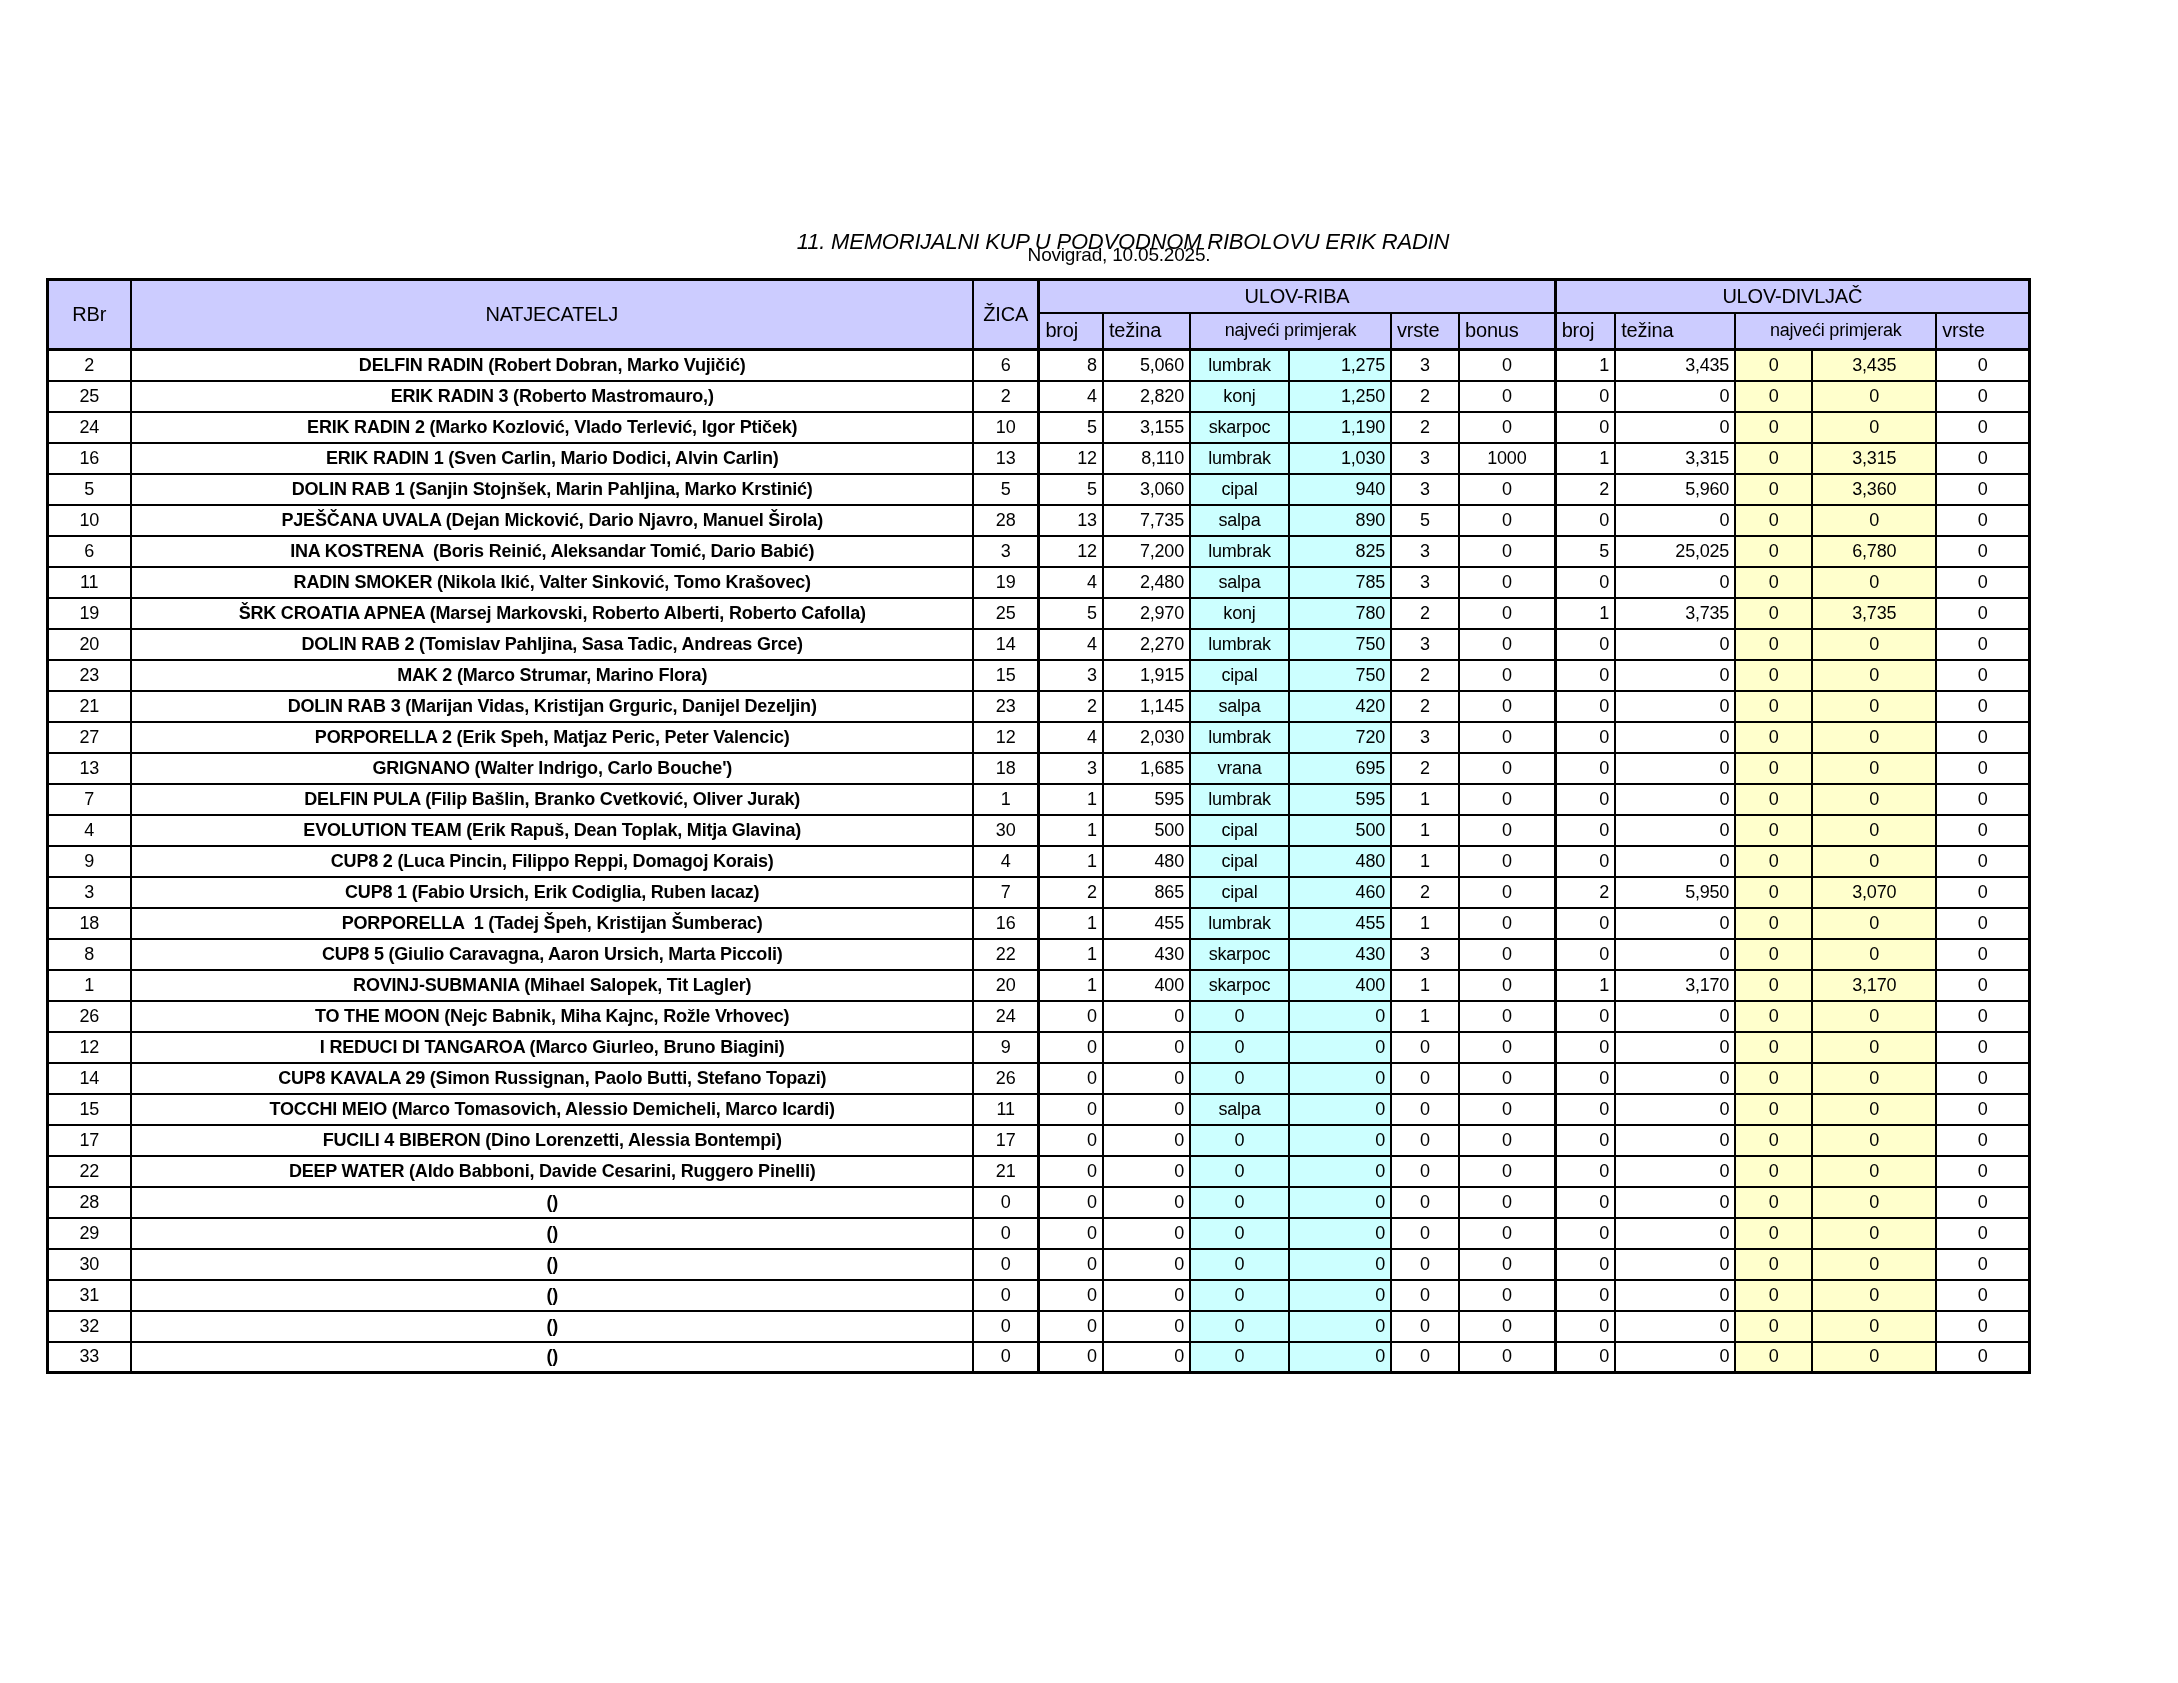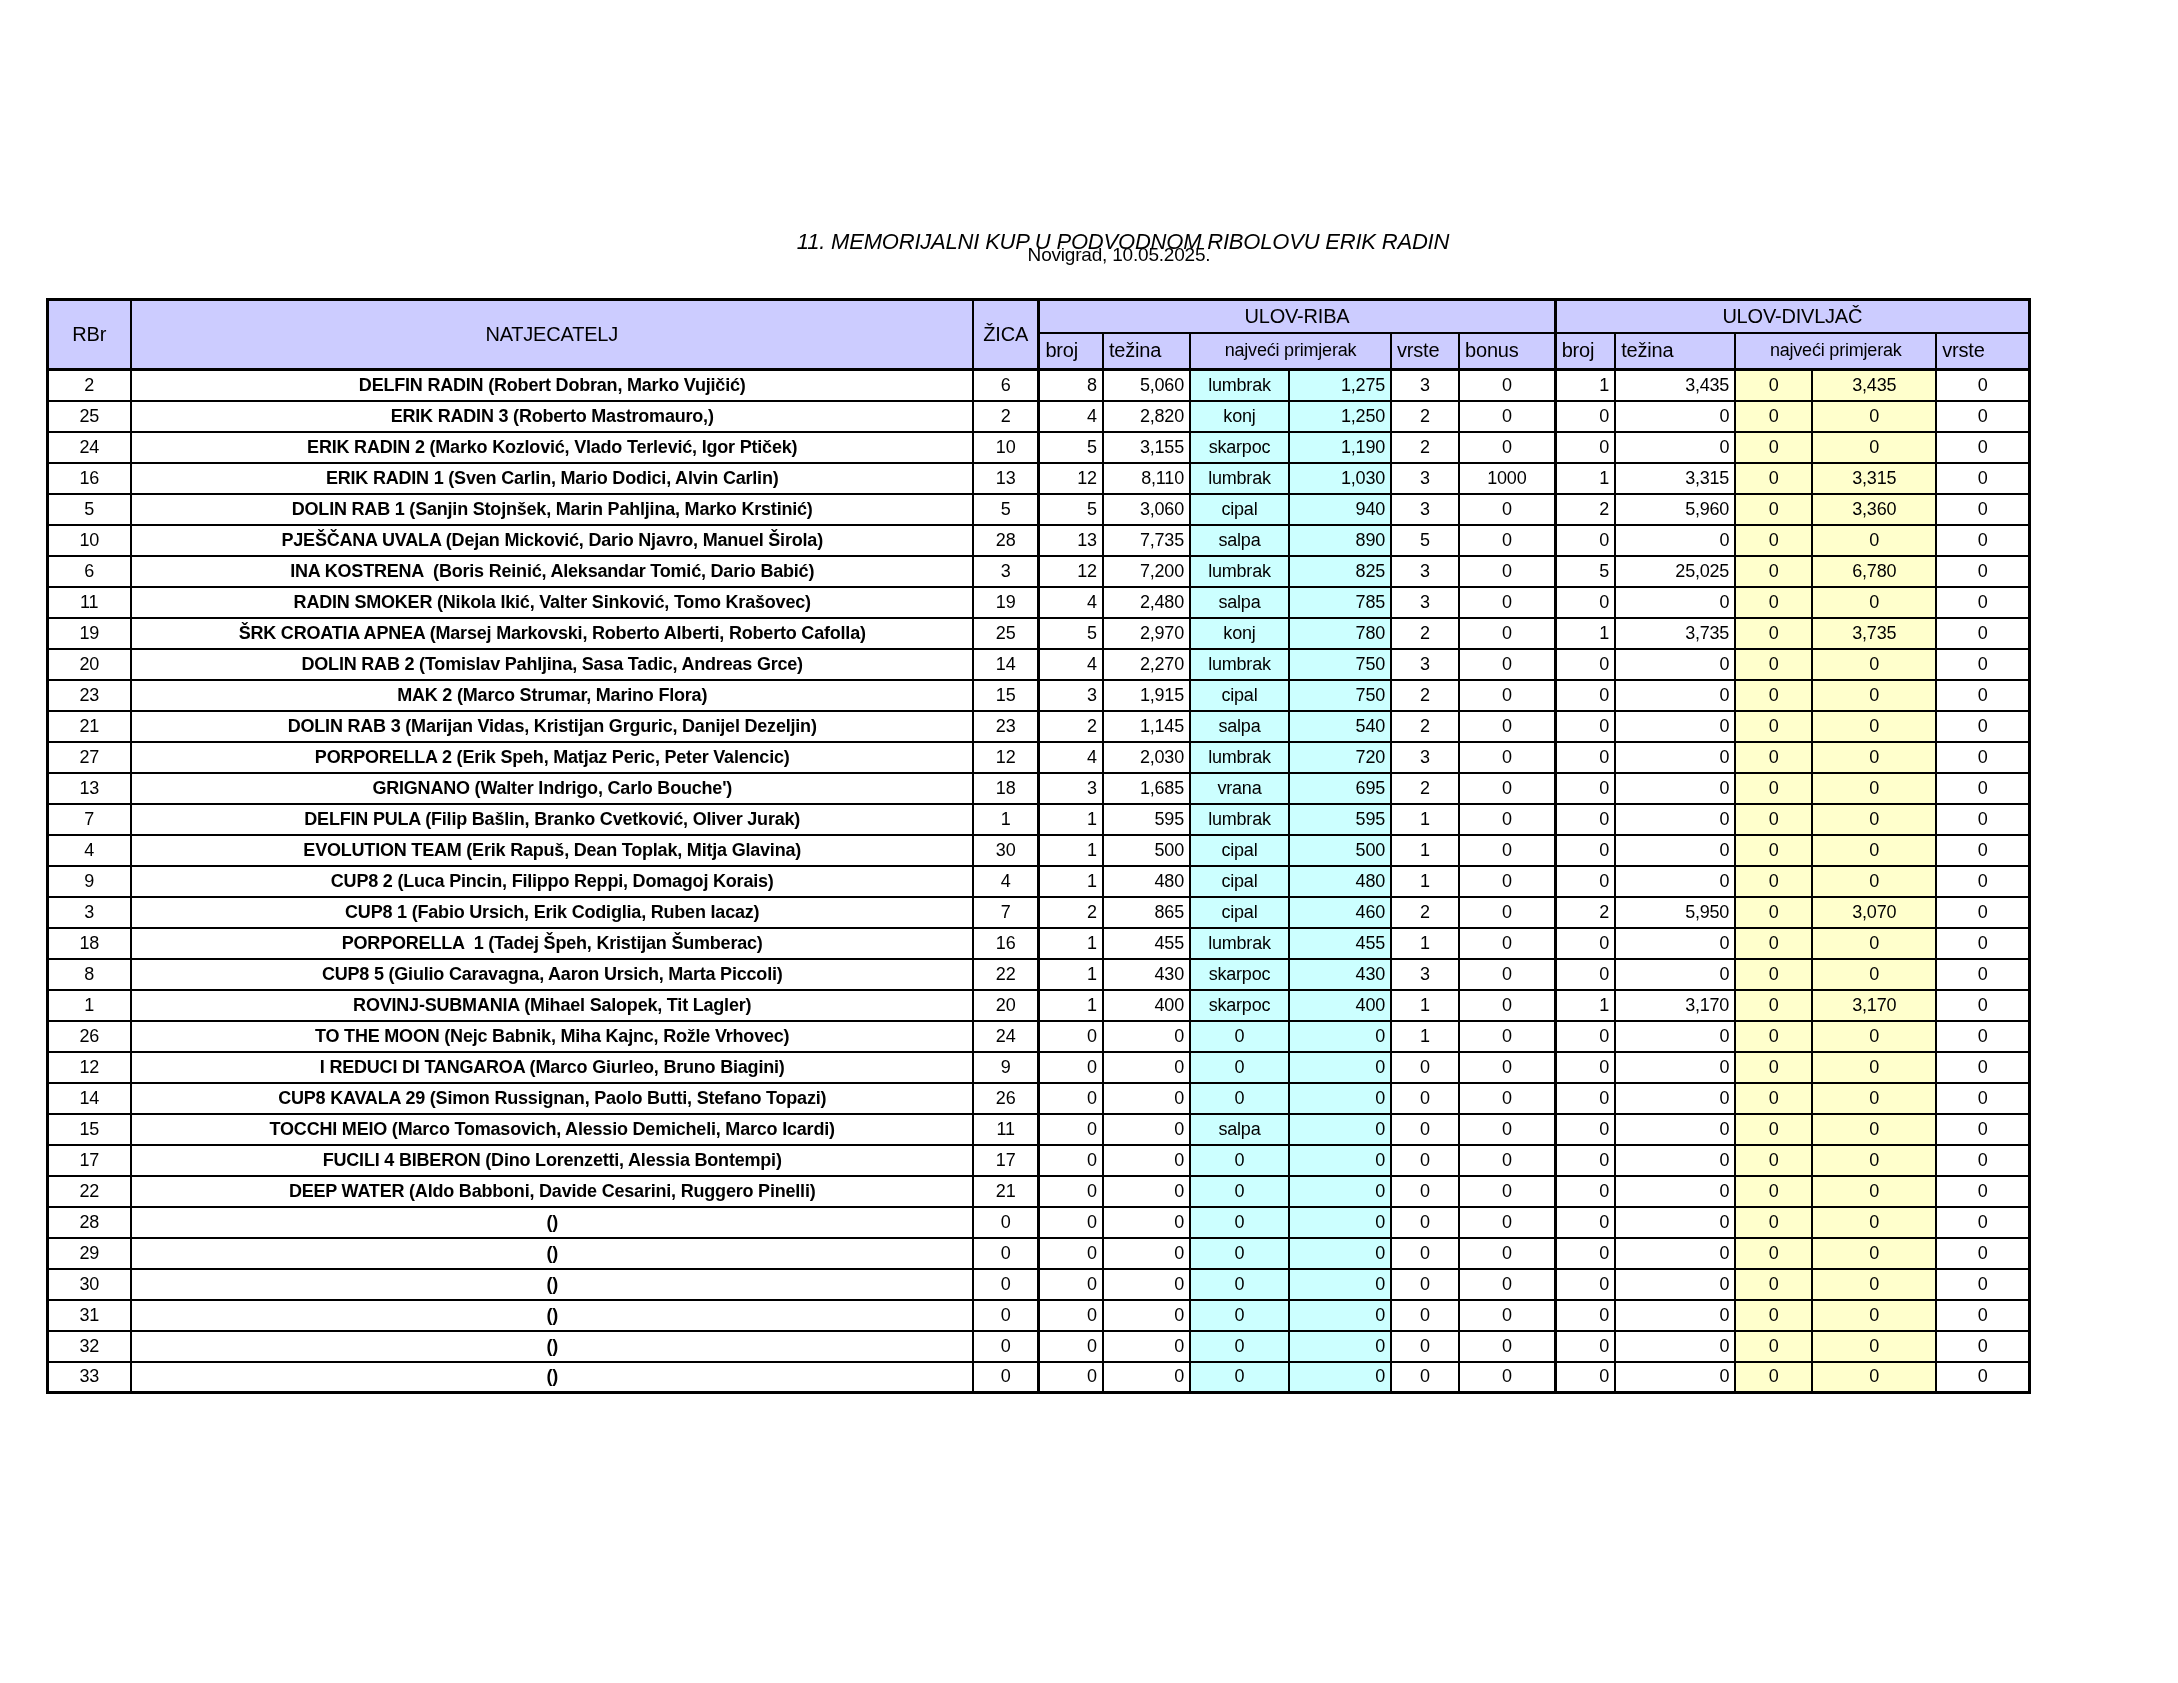--- a/index.html
+++ b/index.html
@@ -14,21 +14,21 @@
   }
   .doc-title{
     position:absolute;left:133px;top:229px;width:1980px;text-align:center;
     font-size:22px;font-weight:normal;font-style:italic;letter-spacing:-0.2px;
   }
   .doc-subtitle{
     position:absolute;left:129px;top:244px;width:1980px;text-align:center;
     font-size:19px;letter-spacing:-0.2px;
   }
   table.results{
-    position:absolute;left:46px;top:298px;width:1985px;
+    position:absolute;left:46px;top:278px;width:1985px;
     border-collapse:collapse;table-layout:fixed;
     border:3px solid #000;
     font-size:18px;letter-spacing:-0.2px;padding-left:11px;
   }
   th,td{
     border:2px solid #000;
     padding:0 5px;
     overflow:hidden;white-space:nowrap;
     vertical-align:middle;
     font-weight:normal;
@@ -269,21 +269,21 @@
         <td class="ctr yel">0</td>
         <td class="ctr">0</td>
       </tr>
       <tr>
         <td class="ctr">21</td>
         <td class="name">DOLIN RAB 3 (Marijan Vidas, Kristijan Grguric, Danijel Dezeljin)</td>
         <td class="ctr">23</td>
         <td class="num tl">2</td>
         <td class="num">1,145</td>
         <td class="ctr cyan">salpa</td>
-        <td class="num cyan">540</td>
+        <td class="num cyan">420</td>
         <td class="ctr">2</td>
         <td class="ctr">0</td>
         <td class="num tl">0</td>
         <td class="num">0</td>
         <td class="ctr yel">0</td>
         <td class="ctr yel">0</td>
         <td class="ctr">0</td>
       </tr>
       <tr>
         <td class="ctr">27</td>

